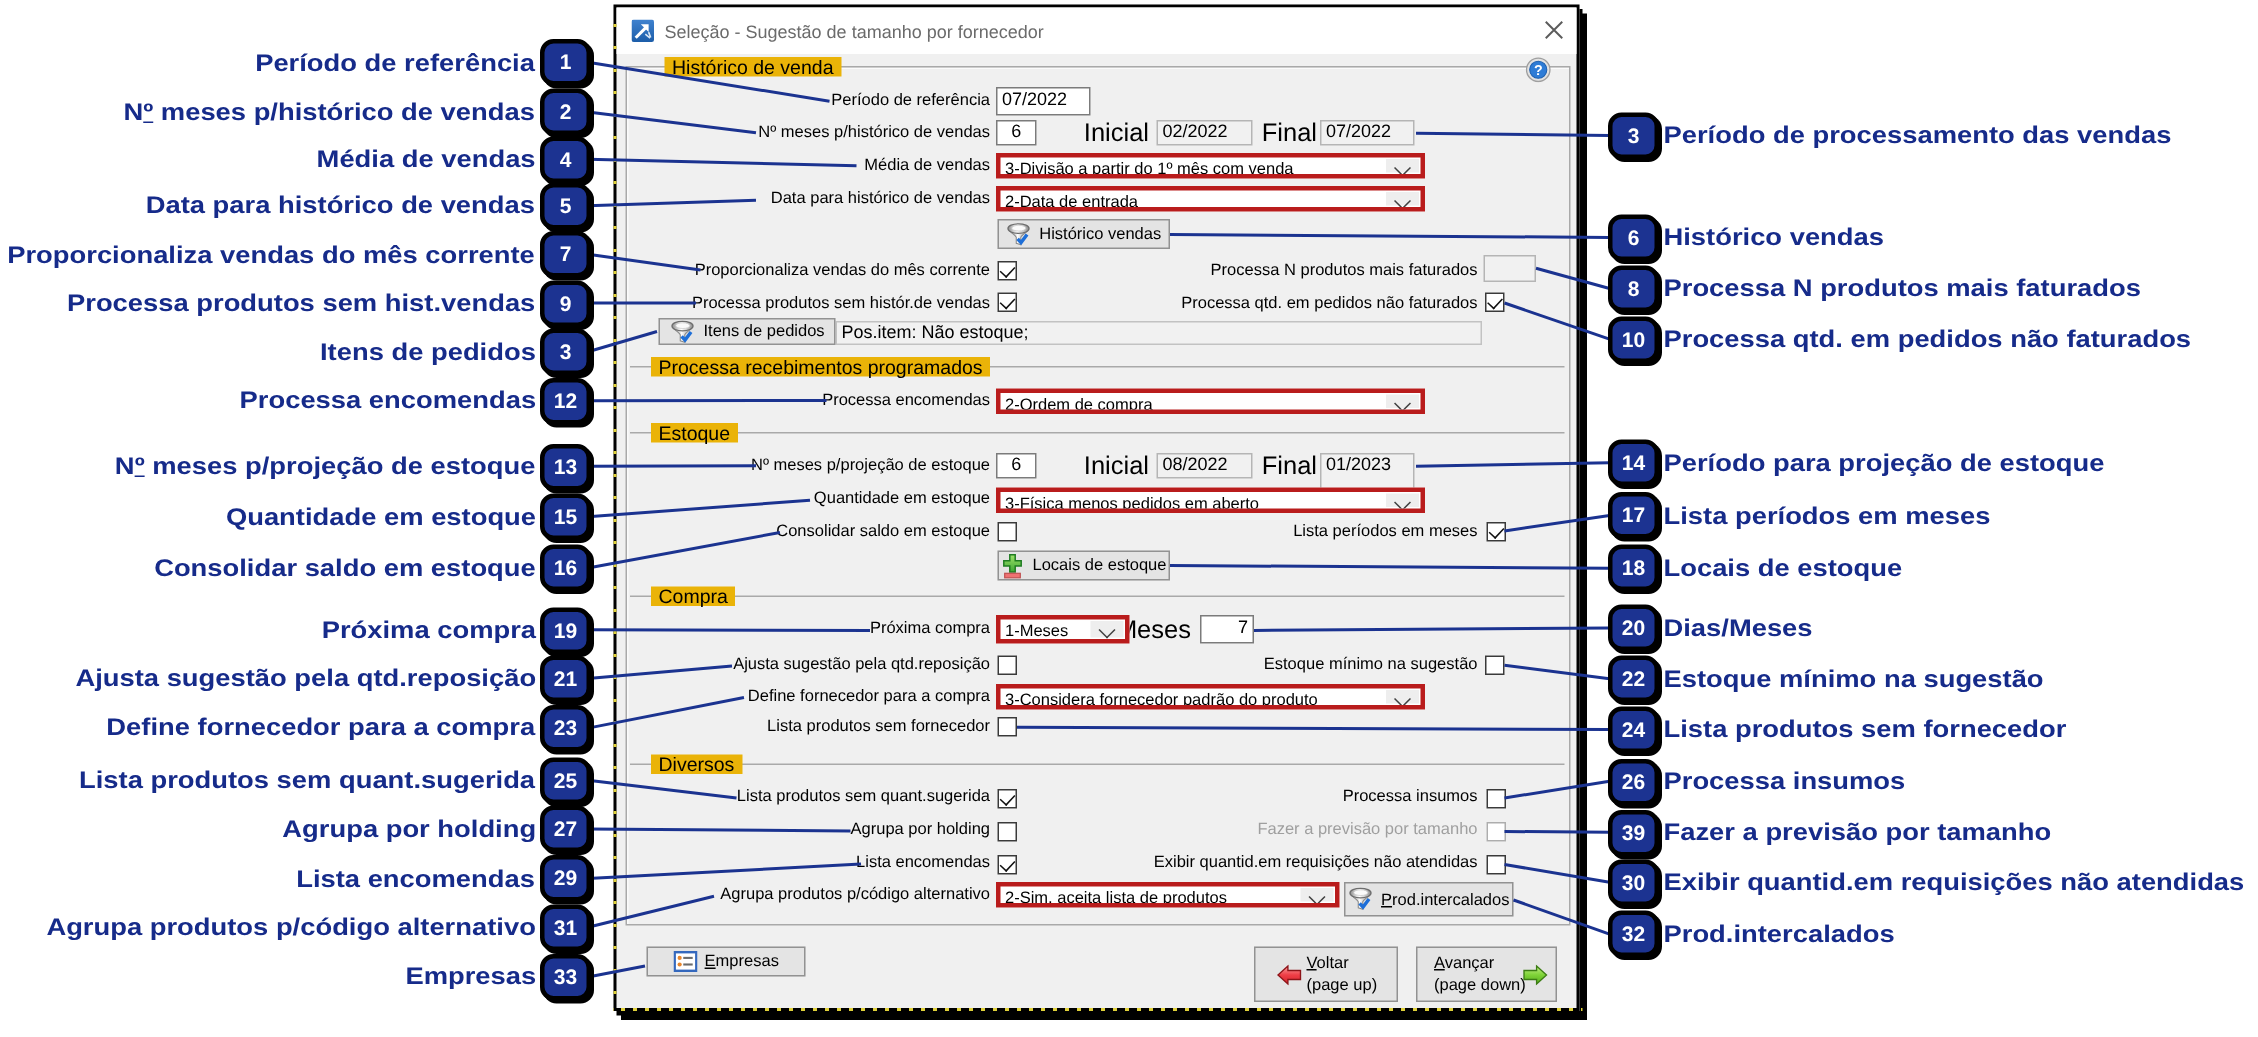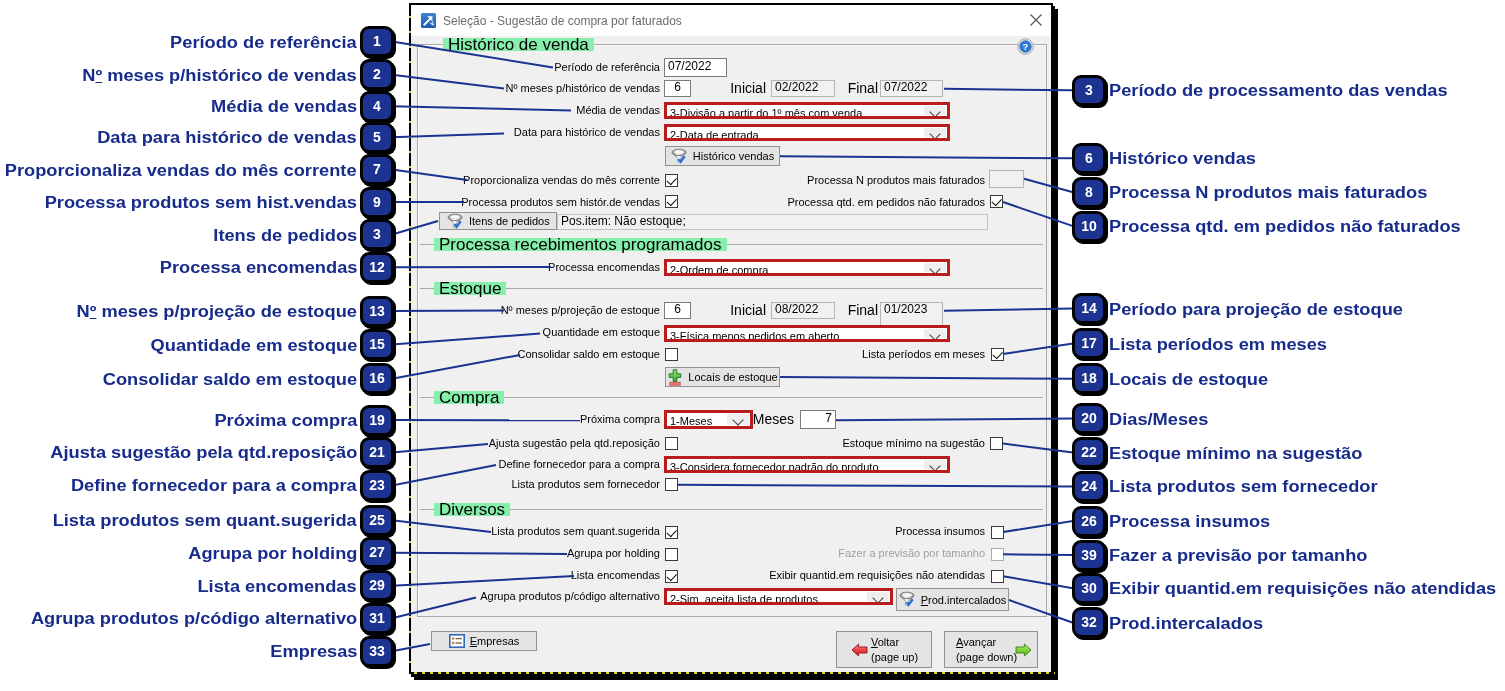--- a/index.html
+++ b/index.html
@@ -5,24 +5,24 @@
 #wrap{position:relative;width:1505px;height:691px;overflow:hidden}
 .abs{position:absolute}
 #dlg{position:absolute;left:409px;top:3px;width:644px;height:671px;border:2px solid #000;background:#f0f0f0;box-shadow:2px 3px 0 #000,5px 6px 0 #000}
 #tbar{position:absolute;left:411px;top:5px;width:640px;height:31px;background:#fff}
 #ttl{position:absolute;left:443px;top:14px;font-size:12px;color:#6b6b6b;white-space:nowrap}
 .ant{position:absolute;z-index:6;pointer-events:none}
 .anth{height:2px;background:repeating-linear-gradient(90deg,transparent 0 5px,#e0d13a 5px 8px)}
 .antv{width:2px;background:repeating-linear-gradient(180deg,transparent 0 13px,#e0d13a 13px 15px)}
 .panel{position:absolute;left:417px;top:44px;width:630px;height:573px;border:1px solid #a9a9a9;box-shadow:inset 1px 1px 0 #fbfbfb}
 .sep{position:absolute;left:420px;width:623px;height:1px;background:#a9a9a9}
-.gl{position:absolute;background:#86efac;padding:0 5px;font-size:17px;line-height:13px;color:#000;white-space:nowrap;z-index:2}
+.gl{position:absolute;background:#eab308;padding:0 5px;font-size:13px;line-height:13px;color:#000;white-space:nowrap;z-index:2}
 .rl{position:absolute;right:845px;font-size:11px;line-height:13px;color:#000;text-align:right;white-space:nowrap;z-index:2}
 .rr{position:absolute;right:520px;font-size:11px;line-height:13px;color:#000;text-align:right;white-space:nowrap;z-index:2}
-.il{position:absolute;font-size:14px;line-height:13px;color:#000;text-align:right;z-index:2}
+.il{position:absolute;font-size:17px;line-height:13px;color:#000;text-align:right;z-index:2}
 .inp{position:absolute;background:#fff;border:1px solid #7b7b7b;font-size:12px;color:#000;padding:0 3px;z-index:2;white-space:nowrap;overflow:hidden}
 .dis{background:#f1f1f1;border-color:#b5b5b5}
 .cmb{position:absolute;background:#fff;border:3px solid #b91c1c;font-size:11px;color:#000;padding:2px 24px 0 3px;z-index:2;white-space:nowrap;overflow:hidden}
 .cmb b{position:absolute;right:1px;top:1px;bottom:1px;width:22px;background:#eeeeee}
 .cmb i{position:absolute;right:8px;top:3px;width:8px;height:8px;border-right:1.3px solid #404040;border-bottom:1.3px solid #404040;transform:rotate(45deg);z-index:2}
 .cb{position:absolute;width:13px;height:13px;background:#fff;border:1px solid #3a3a3a;z-index:2}
 .ck:after{content:"";position:absolute;left:1px;top:1.5px;width:8px;height:4.5px;border-left:1.7px solid #101010;border-bottom:1.7px solid #101010;transform:rotate(-47deg)}
 .cbd{border-color:#adadad}
 .btn{position:absolute;background:#e4e4e4;border:1px solid #929292;font-size:11px;color:#000;display:flex;align-items:center;justify-content:center;gap:5px;white-space:nowrap;z-index:2}
 .ol{position:absolute;color:#162b8a;font-weight:bold;font-size:16px;line-height:21px;white-space:nowrap;z-index:4}
@@ -40,21 +40,21 @@
         <linearGradient id="tg" x1="0" y1="0" x2="0" y2="1">
           <stop offset="0" stop-color="#3f82cf"></stop>
           <stop offset="1" stop-color="#1c5da9"></stop>
         </linearGradient>
       </defs>
 <rect width="15" height="15" rx="1.5" fill="url(#tg)"></rect>
 <path d="M2.8 12.2 L9.4 5.6" stroke="#fff" stroke-width="2" fill="none"></path>
 <path d="M6.2 3.2 h5.2 v5.2 z" fill="#fff"></path>
 <path d="M9.2 9.8 l3.2 2.6 M11.4 8.4 l1.4 3.6" stroke="#d8e6f5" stroke-width="1.1" fill="none"></path>
 </svg>
-<div id="ttl">Seleção - Sugestão de compra por faturados</div>
+<div id="ttl">Seleção - Sugestão de tamanho por fornecedor</div>
 <svg class="abs" style="left:1029px;top:13px;z-index:3" width="14" height="14">
 <path d="M1.5 1.5 L12.5 12.5 M12.5 1.5 L1.5 12.5" stroke="#5b5b5b" stroke-width="1.3"></path>
     </svg>
 <div class="panel"></div>
 <span class="gl" style="left:443px;top:38px">Histórico de venda</span>
 <div class="sep" style="top:244px"></div>
 <span class="gl" style="left:434px;top:238px">Processa recebimentos programados</span>
 <div class="sep" style="top:288px"></div>
 <span class="gl" style="left:434px;top:282px">Estoque</span>
 <div class="sep" style="top:397px"></div>

